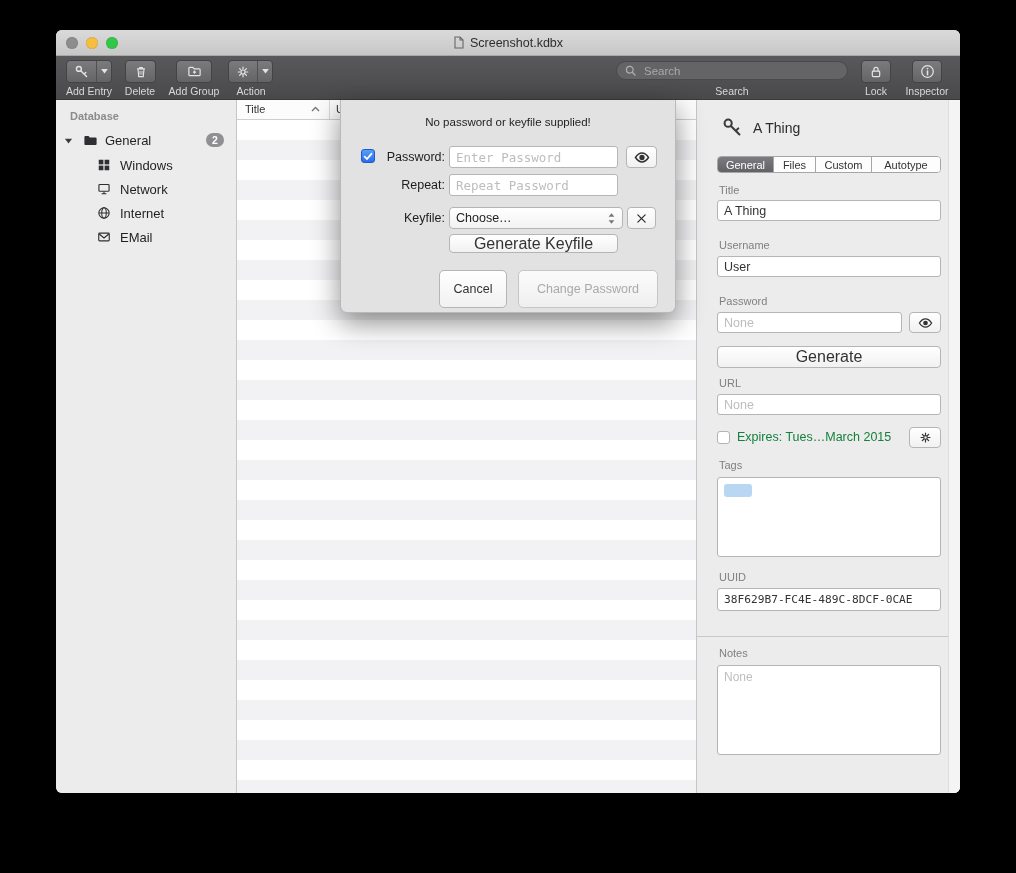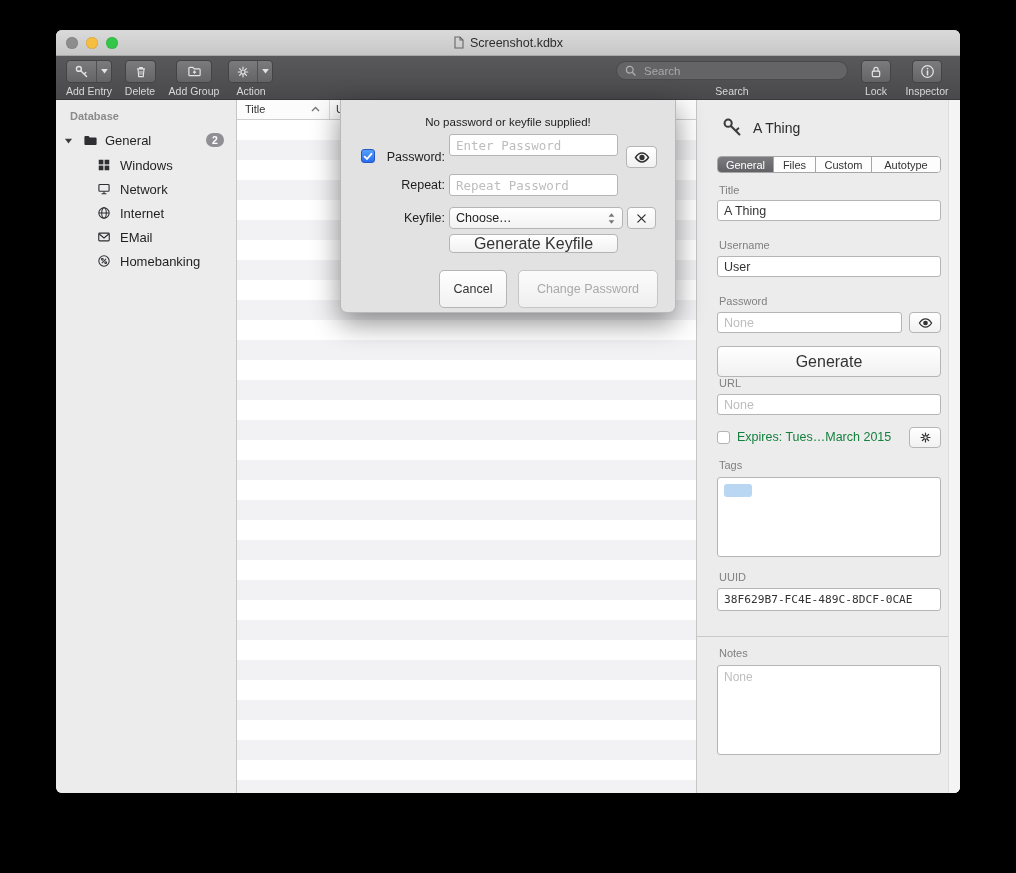--- a/index.html
+++ b/index.html
@@ -226,31 +226,20 @@
     </div>
     <div class="srow" style="top:125px;">
       <span class="sicon" style="left:41px;">
         <svg width="14" height="14" viewBox="0 0 16 16" fill="none" stroke="currentColor" stroke-width="1.3">
             <rect x="2" y="3.6" width="12" height="8.8" rx="1"></rect>
             <path d="M2.5 4.6 8 9.2l5.5-4.6"></path>
           </svg>
       </span>
       <span class="slabel" style="left:64px;">EMail</span>
     </div>
-    <div class="srow" style="top:149px;">
-      <span class="sicon" style="left:41px;">
-        <svg width="14" height="14" viewBox="0 0 16 16" fill="none" stroke="currentColor" stroke-width="1.2">
-            <circle cx="8" cy="8" r="5.9"></circle>
-            <path d="M5.6 10.4l4.8-4.8"></path>
-            <circle cx="6.1" cy="6.1" r="1"></circle>
-            <circle cx="9.9" cy="9.9" r="1"></circle>
-          </svg>
-      </span>
-      <span class="slabel" style="left:64px;">Homebanking</span>
-    </div>
   </div>
 
   <div class="entry-list">
     <div class="entry-header">
       <span class="col-title">Title</span>
       <span class="sort-ic">
         <svg width="9" height="6" viewBox="0 0 9 6" fill="none" stroke="#777" stroke-width="1.4">
             <path d="M1 5 4.5 1.5 8 5"></path>
           </svg>
       </span>
@@ -286,21 +275,21 @@
     <input class="field ifield" style="top: 212px; width: 185px;" placeholder="None">
     <div class="sqbtn" style="left:212px;top:212px;">
       <span>
         <svg width="15" height="12" viewBox="0 0 16 12" fill="none" stroke="currentColor" stroke-width="1.4">
             <path d="M1.5 6S4.3 1.6 8 1.6 14.5 6 14.5 6 11.7 10.4 8 10.4 1.5 6 1.5 6z"></path>
             <circle cx="8" cy="6" r="1.8" fill="currentColor"></circle>
           </svg>
       </span>
     </div>
 
-    <div class="wbtn" style="position:absolute;left:20px;top:246px;width:224px;height:31px;">
+    <div class="wbtn" style="position:absolute;left:20px;top:246px;width:224px;height:22px;">
       <span>Generate</span>
     </div>
 
     <div class="flabel" style="top:277px;">URL</div>
     <input class="field ifield" style="top: 294px;" placeholder="None">
 
     <span class="cb-off" style="position:absolute;left:20px;top:331px;"></span>
     <span style="position:absolute;left:40px;top:330px;font-size:12.5px;color:#15803d;">Expires: Tues…March 2015</span>
     <div class="sqbtn" style="left:212px;top:327px;">
       <span>
@@ -329,21 +318,21 @@
 
   <div class="sheet">
     <div class="sheet-msg">No password or keyfile supplied!</div>
 
     <span class="cb-on" style="position:absolute;left:20px;top:49px;">
       <svg width="10" height="9" viewBox="0 0 10 9" fill="none" stroke="#fff" stroke-width="1.8" stroke-linecap="round">
           <path d="M1.6 4.6 4 7 8.4 1.8"></path>
         </svg>
     </span>
     <span class="d-label" style="left:38px;top:50px;">Password:</span>
-    <input class="field mono d-field" style="top: 34px;" placeholder="Enter Password">
+    <input class="field mono d-field" style="top: 46px;" placeholder="Enter Password">
     <div class="sqbtn" style="left:285px;top:46px;width:31px;height:22px;">
       <span>
         <svg width="16" height="13" viewBox="0 0 16 12" fill="none" stroke="currentColor" stroke-width="1.5">
             <path d="M1.5 6S4.3 1.6 8 1.6 14.5 6 14.5 6 11.7 10.4 8 10.4 1.5 6 1.5 6z"></path>
             <circle cx="8" cy="6" r="1.9" fill="currentColor"></circle>
           </svg>
       </span>
     </div>
 
     <span class="d-label" style="left:38px;top:78px;">Repeat:</span>

